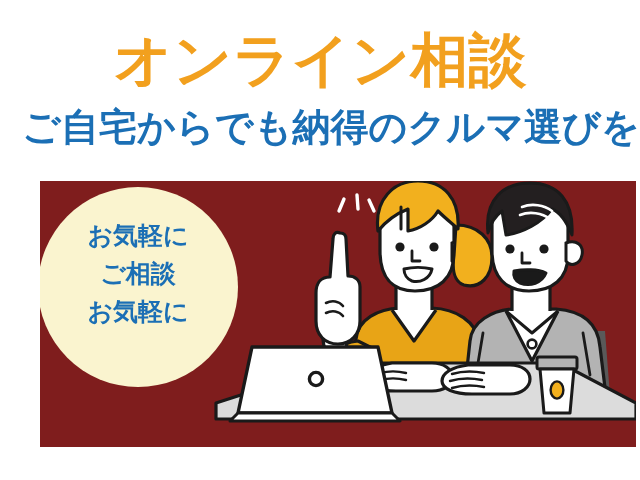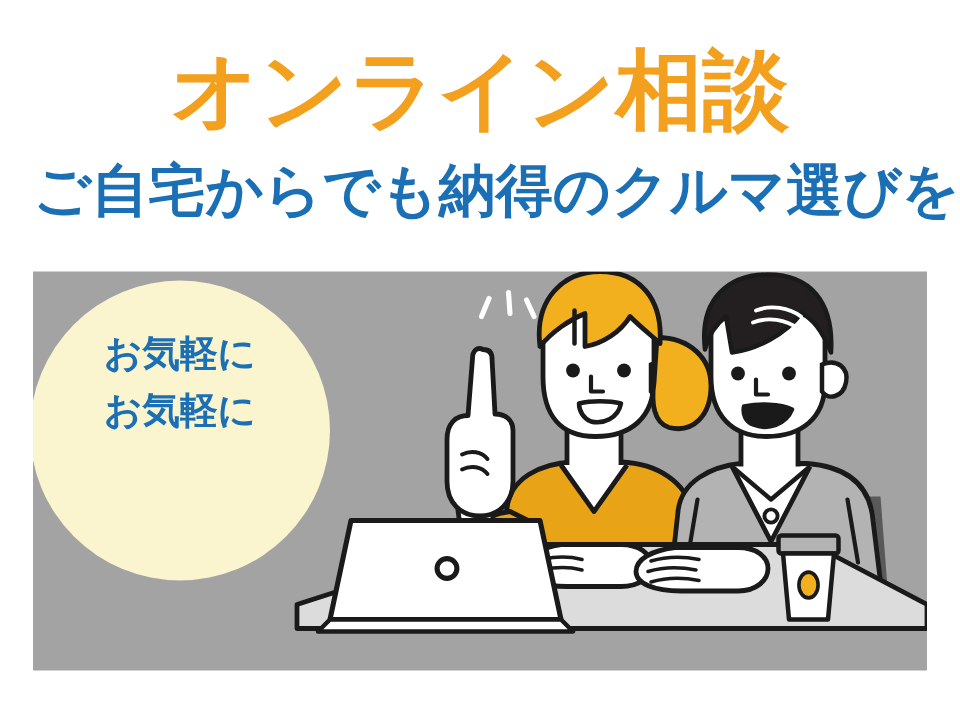--- a/index.html
+++ b/index.html
@@ -56,25 +56,25 @@
     font-weight: bold;
     line-height: 46px;
     white-space: nowrap;
     font-family: "DejaVu Sans", "Liberation Sans", sans-serif;
     margin-left: 11px;
   }
 
   
   .panel {
     position: absolute;
-    left: 22px;
+    left: 40px;
     top: 181px;
     width: 596px;
     height: 266px;
-    background: #a3a3a3;
+    background: #7f1d1d;
     overflow: hidden;
   }
 
   
   .badge {
     position: absolute;
     left: -2px;
     top: 6px;
     width: 200px;
     height: 200px;
@@ -239,18 +239,19 @@
         <path d="M500 188 L534 188 L530 232 L504 232 Z" fill="#ffffff" stroke="#1a1a1a" stroke-width="3" stroke-linejoin="round"></path>
 
         <ellipse cx="517" cy="209" rx="6.4" ry="8.6" fill="#f2b01e" stroke="#1a1a1a" stroke-width="2.4"></ellipse>
       </g>
 
     </svg>
 
     <div class="badge">
       <div class="badge-text">
         <span>お気軽に</span>
+        <span>ご相談</span>
         <span>お気軽に</span>
       </div>
     </div>
 
   </div>
 </div>
 
 </body></html>

